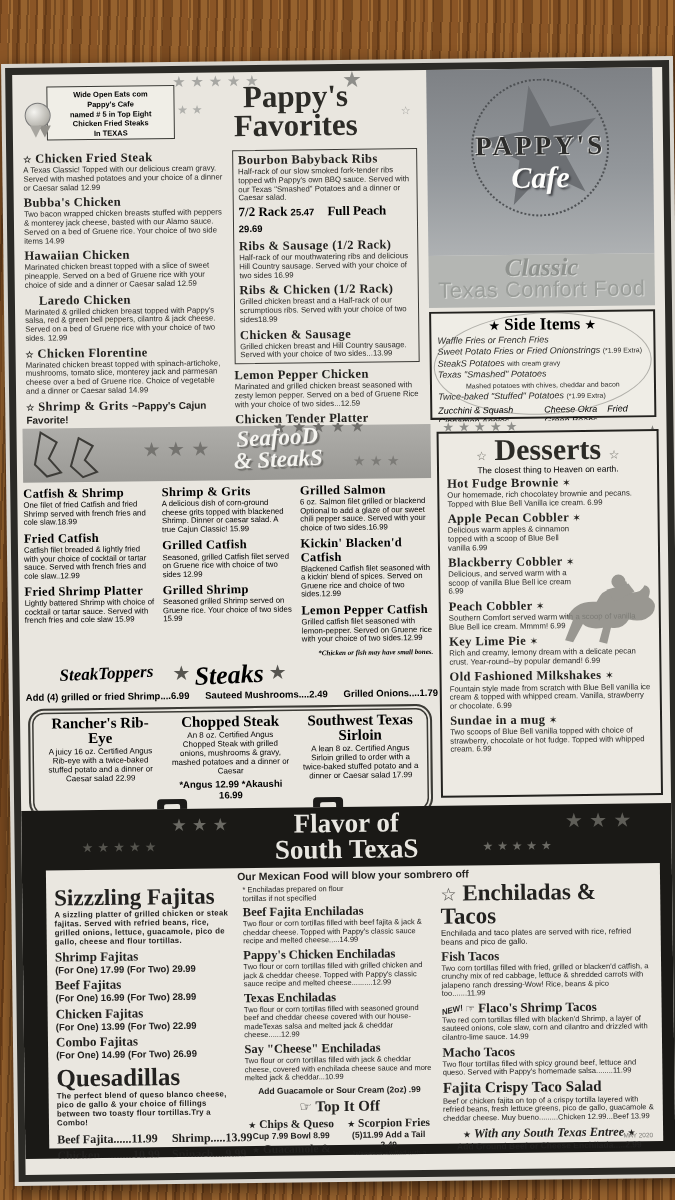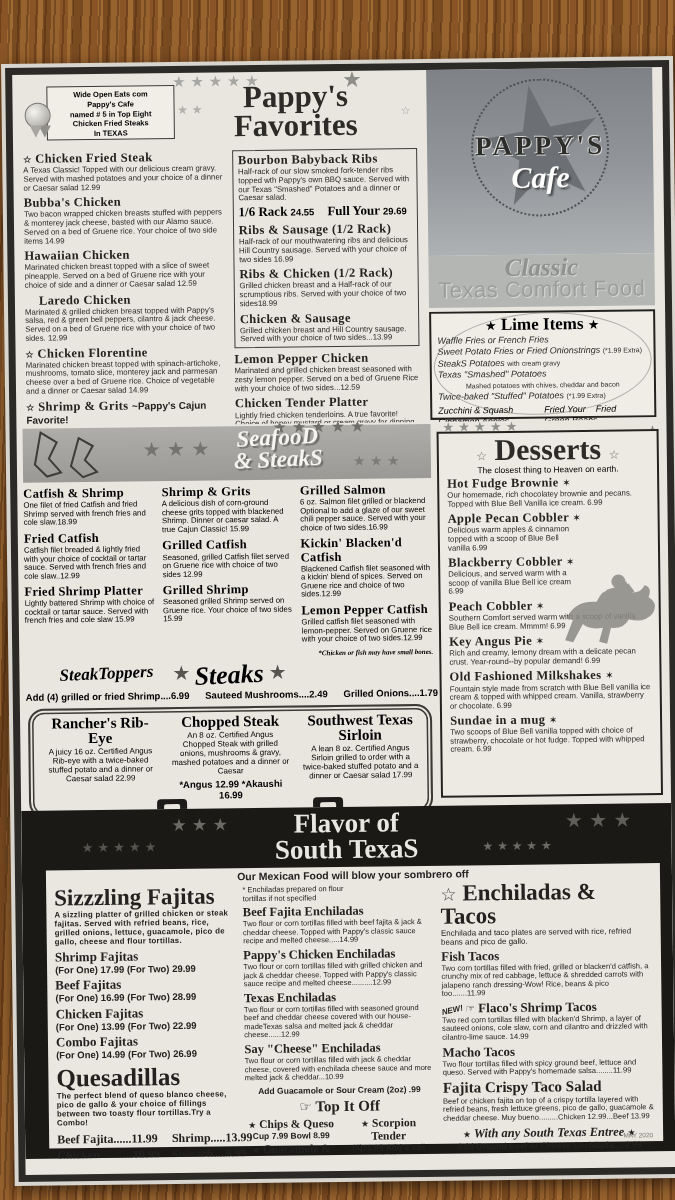--- a/index.html
+++ b/index.html
@@ -198,23 +198,23 @@
               <div class="nm"><span class="pre">☆</span> <span>Shrimp &amp; Grits</span> <span class="tag">~Pappy's Cajun Favorite!</span></div>
               <div class="ds">A creamy, delicious dish of smooth, corn-ground grits &amp; cheese topped with seven blackened Shrimp. Served with your choice of a dinner or Caesar salad 15.99</div>
             </div>
           </div>
           <div class="fc2">
             <div class="ribs-box">
               <div class="itm">
                 <div class="nm">Bourbon Babyback Ribs</div>
                 <div class="ds">Half-rack of our slow smoked fork-tender ribs topped wth Pappy's own BBQ sauce. Served with our Texas "Smashed" Potatoes and a dinner or Caesar salad.</div>
                 <div class="rackline">
-                  <span>1/6 Rack</span>
-                  <span class="pr">24.55</span>&nbsp;&nbsp;&nbsp;
-                  <span>Full Your</span>
+                  <span>7/2 Rack</span>
+                  <span class="pr">25.47</span>&nbsp;&nbsp;&nbsp;
+                  <span>Full Peach</span>
                   <span class="pr">29.69</span>
                 </div>
               </div>
               <div class="itm">
                 <div class="nm">Ribs &amp; Sausage (1/2 Rack)</div>
                 <div class="ds">Half-rack of our mouthwatering ribs and delicious Hill Country sausage. Served with your choice of two sides 16.99</div>
               </div>
               <div class="itm">
                 <div class="nm">Ribs &amp; Chicken (1/2 Rack)</div>
                 <div class="ds">Grilled chicken breast and a Half-rack of our scrumptious ribs. Served with your choice of two sides18.99</div>
@@ -245,32 +245,32 @@
           <div class="logo-cafe">Cafe</div>
         </div>
         <div class="classic-strip">
           <div class="classic-a">Classic</div>
           <div class="classic-b">Texas Comfort Food</div>
         </div>
         <div class="sides-box">
           <div class="soval"></div>
           <div class="sides-title">
             <span class="st">★</span>
-            <span>Lime Items</span>
+            <span>Side Items</span>
             <span class="st">★</span>
           </div>
           <div class="srow"><span>Waffle Fries or French Fries</span></div>
           <div class="srow"><span>Sweet Potato Fries or Fried Onionstrings</span> <span class="sub">(*1.99 Extra)</span></div>
           <div class="srow"><span>SteakS Potatoes</span> <span class="sub">with cream gravy</span></div>
           <div class="srow"><span>Texas "Smashed" Potatoes</span></div>
           <div class="srow" style="padding-left:28px"><span class="sub">Mashed potatoes with chives, cheddar and bacon</span></div>
           <div class="srow"><span>Twice-baked "Stuffed" Potatoes</span> <span class="sub">(*1.99 Extra)</span></div>
           <div class="sgrid" style="margin-top:2px">
             <span style="width:96px">Zucchini &amp; Squash</span>
-            <span>Fried Your</span>
+            <span>Cheese Okra</span>
             <span>Fried</span>
           </div>
           <div class="sgrid">
             <span style="width:96px">Cinnamon Apples</span>
             <span>Green Beans</span>
           </div>
           <div class="sgrid">
             
             
           </div>
@@ -376,21 +376,21 @@
           </div>
           <div class="itm">
             <div class="nm"><span>Blackberry Cobbler</span> <span class="sp">✶</span></div>
             <div class="ds" style="width:62%">Delicious, and served warm with a scoop of vanilla Blue Bell ice cream  6.99</div>
           </div>
           <div class="itm">
             <div class="nm"><span>Peach Cobbler</span> <span class="sp">✶</span></div>
             <div class="ds">Southern Comfort served warm with a scoop of vanilla Blue Bell ice cream. Mmmm!  6.99</div>
           </div>
           <div class="itm">
-            <div class="nm"><span>Key Angus Pie</span> <span class="sp">✶</span></div>
+            <div class="nm"><span>Key Lime Pie</span> <span class="sp">✶</span></div>
             <div class="ds">Rich and creamy, lemony dream with a delicate pecan crust. Year-round--by popular demand!  6.99</div>
           </div>
           <div class="itm">
             <div class="nm"><span>Old Fashioned Milkshakes</span> <span class="sp">✶</span></div>
             <div class="ds">Fountain style made from scratch with Blue Bell vanilla ice cream &amp; topped with whipped cream. Vanilla, strawberry or chocolate. 6.99</div>
           </div>
           <div class="itm">
             <div class="nm"><span>Sundae in a mug</span> <span class="sp">✶</span></div>
             <div class="ds">Two scoops of Blue Bell vanilla topped with choice of strawberry, chocolate or hot fudge. Topped with whipped cream.  6.99</div>
           </div>
@@ -471,21 +471,21 @@
               <span>Top It Off</span>
             </div>
             <div class="tio-row">
               <div class="half">
                 <div class="nm"><span class="st">★</span> <span>Chips &amp; Queso</span></div>
                 <div class="pr">Cup 7.99   Bowl 8.99</div>
                 <div class="nm" style="margin-top:2px"><span class="st">★</span> <span>Guacamole &amp; Chips</span></div>
 
               </div>
               <div class="half">
-                <div class="nm"><span class="st">★</span> <span>Scorpion Tender</span></div>
+                <div class="nm"><span class="st">★</span> <span>Scorpion Fries</span></div>
                 <div class="pr">(5)11.99  Add a Tail  2.49</div>
                 <div class="ds">Jalapenos stuffed with a large shrimp &amp; jack cheese, battered and fried. House Favorite!</div>
               </div>
             </div>
           </div>
 
           <div class="mc3">
             <div class="tacos-head">
               <span class="bigstar">☆</span>
               <span>Enchiladas &amp; Tacos</span>

